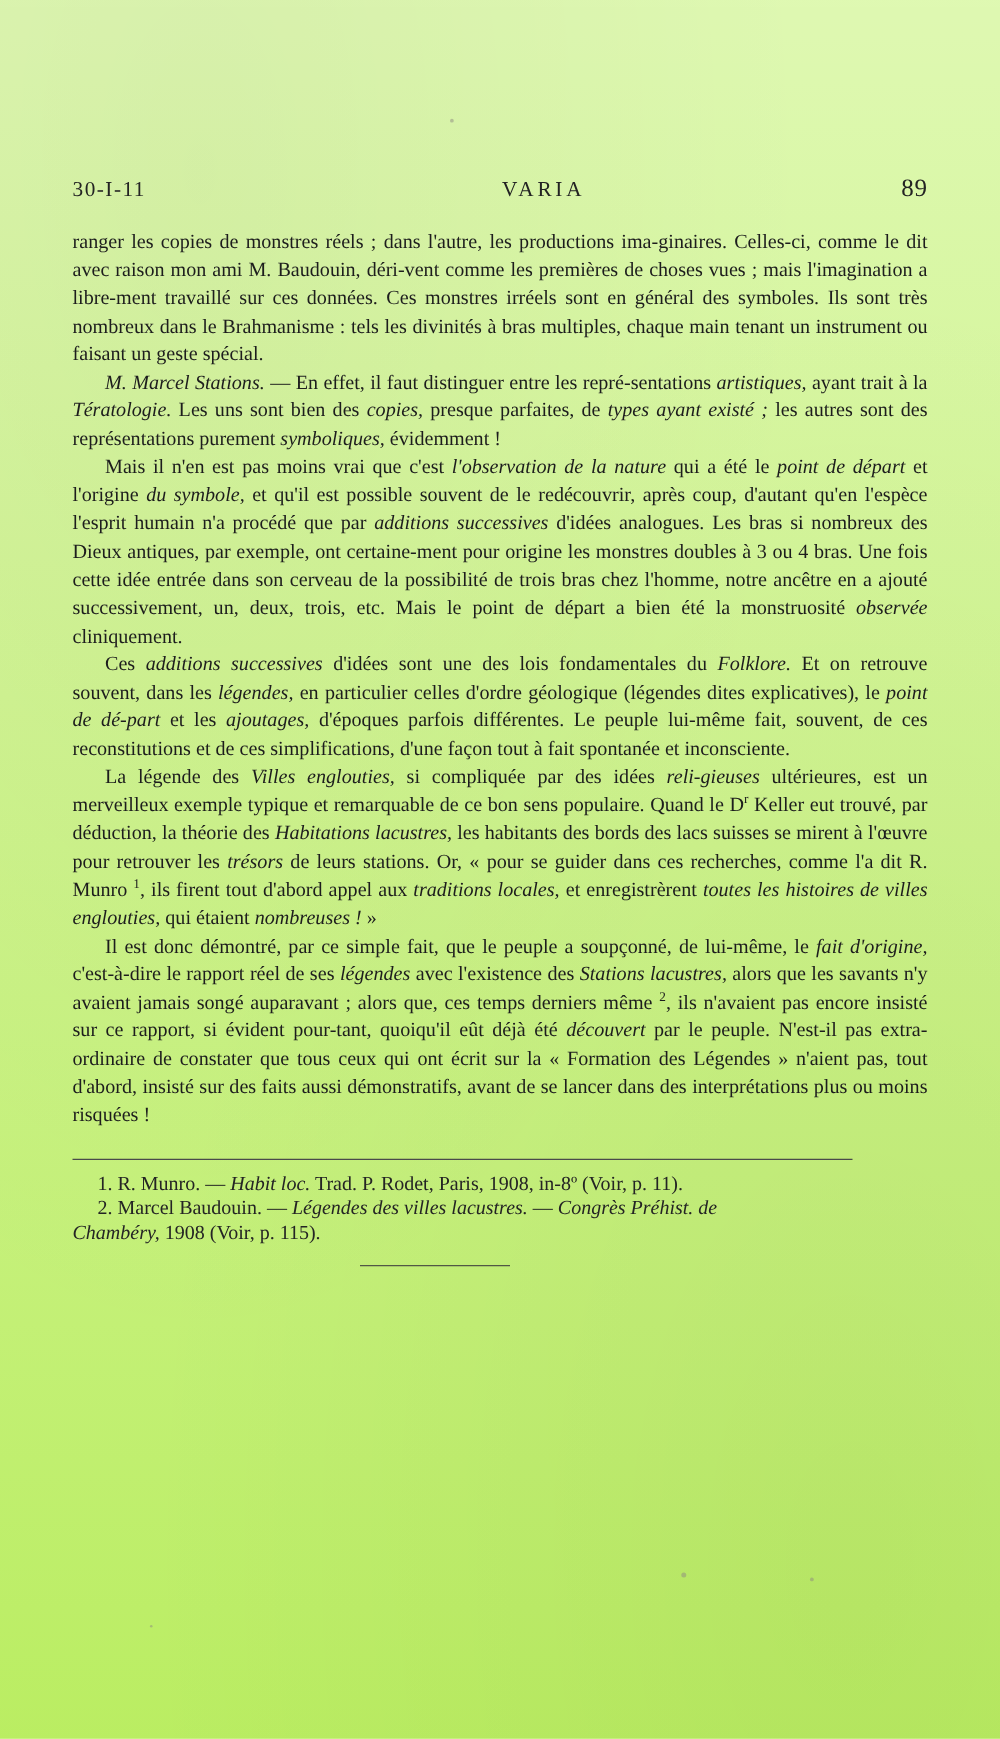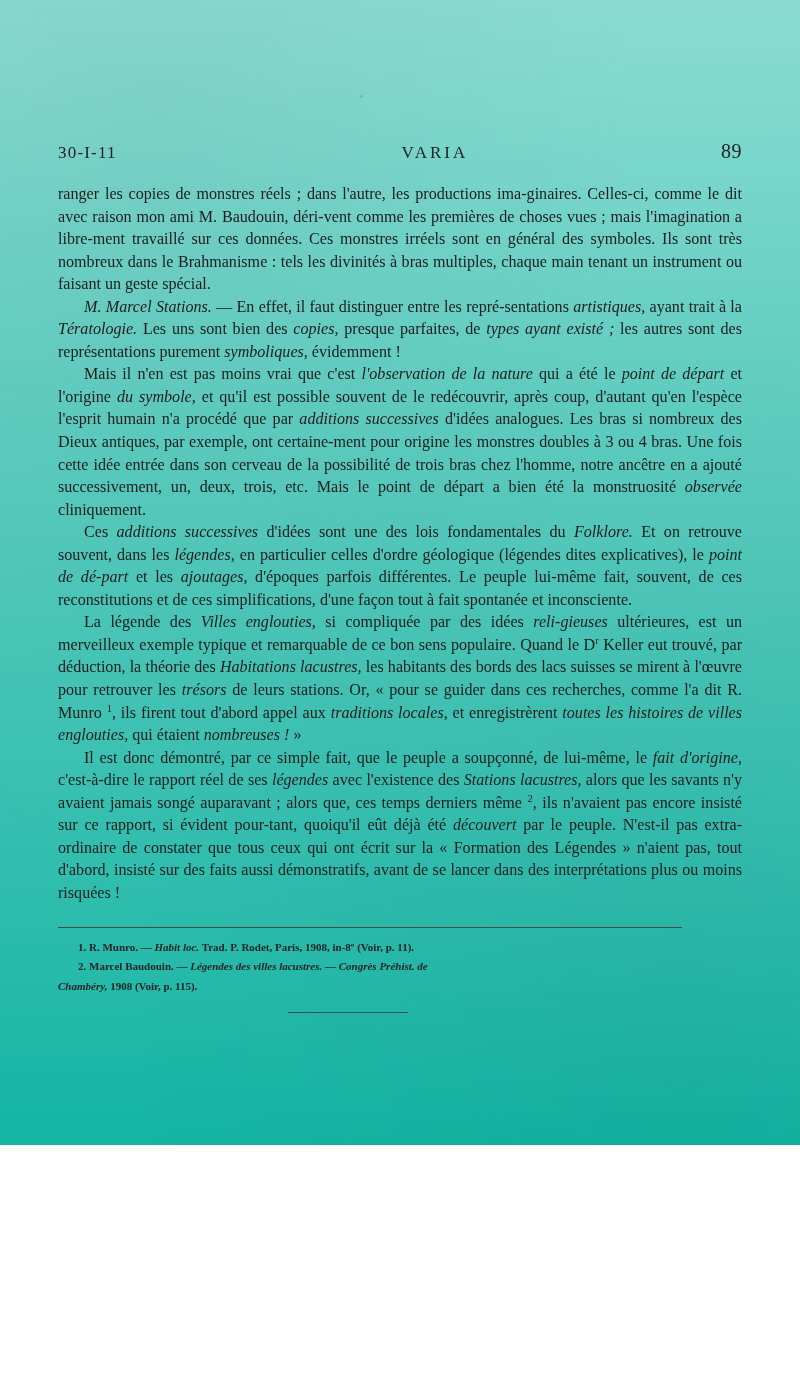--- a/index.html
+++ b/index.html
@@ -9,22 +9,22 @@
   body {
     width: 800px;
     height: 1391px;
     background: #ffffff;
     font-family: "Liberation Serif", serif;
     color: #1b1b1b;
   }
   .page {
     position: relative;
     width: 800px;
-    height: 1145px;
-    background: #14b8a6;
+    height: 1391px;
+    background: #bef264;
     overflow: hidden;
   }
   
   .page::before {
     content: "";
     position: absolute;
     inset: 0;
     background:
       radial-gradient(ellipse at 20% 10%, rgba(0,0,0,0.035), rgba(0,0,0,0) 55%),
       radial-gradient(ellipse at 85% 90%, rgba(0,0,0,0.04), rgba(0,0,0,0) 60%),
@@ -82,25 +82,24 @@
     vertical-align: super;
     line-height: 0;
   }
   .rule {
     margin: 22px 0 10px 0;
     border: none;
     border-top: 1px solid #4a4a4a;
     width: 624px;
   }
   .footnotes {
-    font-size: 11px;
+    font-size: 16px;
     line-height: 19.5px;
     text-align: justify;
     color: #242424;
-    font-weight: bold;
   }
   .footnotes p {
     margin: 0;
     text-indent: 20px;
   }
   .footnotes p.cont {
     text-indent: 0;
   }
   .bottom-mark {
     margin-top: 16px;

